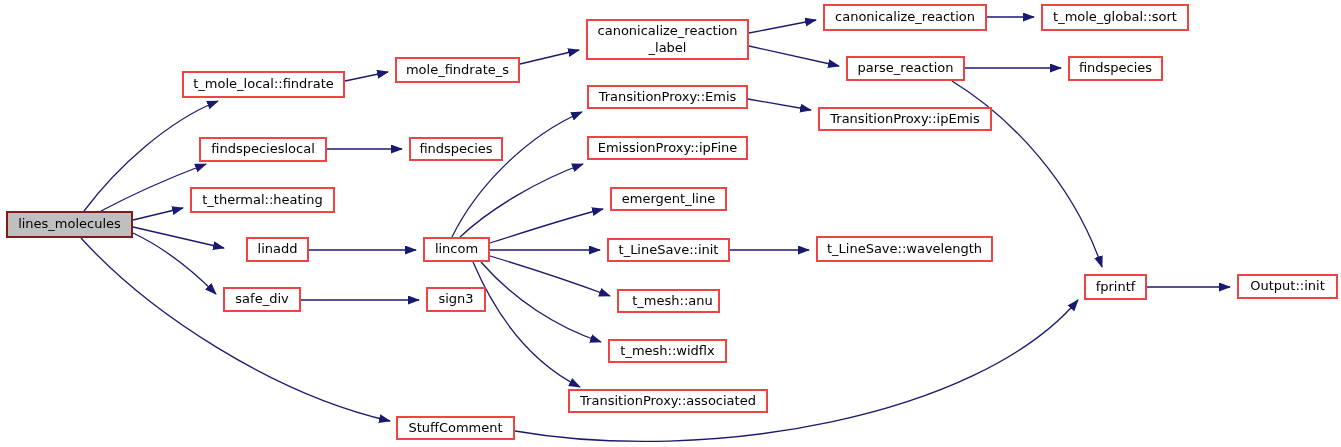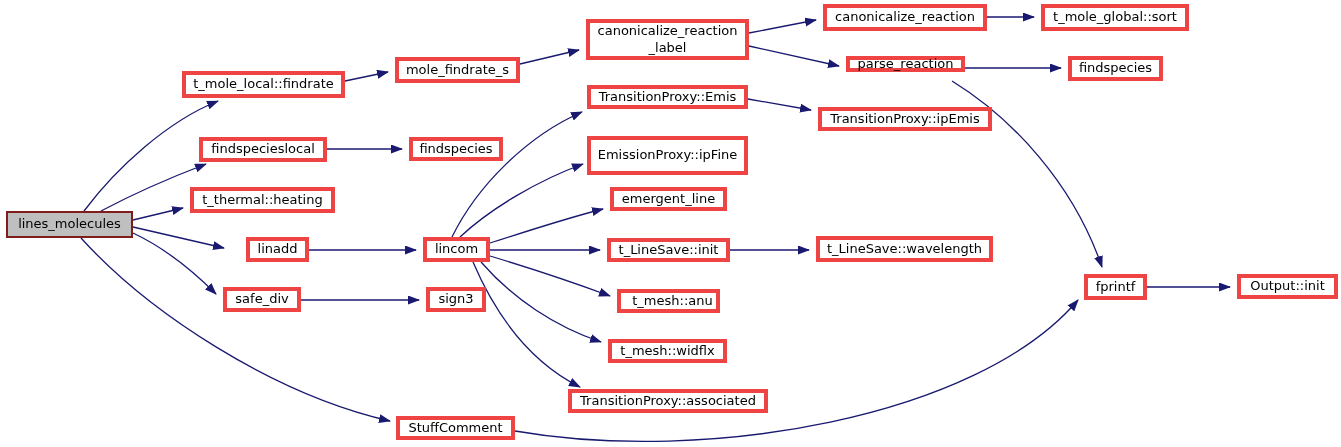--- a/index.html
+++ b/index.html
@@ -9,21 +9,21 @@
     background:#ffffff;
     font-family:"DejaVu Sans","Liberation Sans",sans-serif;
     overflow:hidden;
   }
   .edges{position:absolute;left:0;top:0;}
   .node{
     position:absolute;
     display:flex;align-items:center;justify-content:center;
     box-sizing:border-box;
     background:#ffffff;
-    border:4px solid #ef4444;
+    border:2px solid #ef4444;
     color:#000000;
     font-size:13px;
     line-height:1.3;
     text-align:center;
     white-space:pre-line;
     cursor:pointer;
     z-index:2;
   }
   .node.root{
     background:#bfbfbf;
@@ -72,28 +72,28 @@
     </g>
   </svg>
 
   <div class="node root" style="left:6px;top:211px;width:127px;height:27px;">lines_molecules</div>
   <div class="node" style="left:182px;top:71px;width:163px;height:27px;">t_mole_local::findrate</div>
   <div class="node" style="left:395px;top:57px;width:125px;height:26px;">mole_findrate_s</div>
   <div class="node" style="left:586px;top:19px;width:163px;height:41px;">canonicalize_reaction
 _label</div>
   <div class="node" style="left:823px;top:4px;width:164px;height:27px;">canonicalize_reaction</div>
   <div class="node" style="left:1041px;top:4px;width:148px;height:27px;">t_mole_global::sort</div>
-  <div class="node" style="left:846px;top:56px;width:119px;height:16px;">parse_reaction</div>
+  <div class="node" style="left:846px;top:56px;width:119px;height:25px;">parse_reaction</div>
   <div class="node" style="left:1068px;top:56px;width:95px;height:25px;">findspecies</div>
   <div class="node" style="left:199px;top:137px;width:128px;height:25px;">findspecieslocal</div>
   <div class="node" style="left:409px;top:137px;width:94px;height:24px;">findspecies</div>
   <div class="node" style="left:190px;top:187px;width:145px;height:26px;">t_thermal::heating</div>
   <div class="node" style="left:587px;top:85px;width:161px;height:24px;">TransitionProxy::Emis</div>
   <div class="node" style="left:818px;top:107px;width:174px;height:24px;">TransitionProxy::ipEmis</div>
-  <div class="node" style="left:587px;top:136px;width:161px;height:39px;">EmissionProxy::ipFine</div>
+  <div class="node" style="left:587px;top:136px;width:161px;height:24px;">EmissionProxy::ipFine</div>
   <div class="node" style="left:610px;top:187px;width:117px;height:24px;">emergent_line</div>
   <div class="node" style="left:231px;top:237px;width:63px;height:25px;margin-left:15px;">linadd</div>
   <div class="node" style="left:423px;top:237px;width:67px;height:25px;">lincom</div>
   <div class="node" style="left:607px;top:238px;width:123px;height:24px;">t_LineSave::init</div>
   <div class="node" style="left:816px;top:236px;width:177px;height:26px;">t_LineSave::wavelength</div>
   <div class="node" style="left:617px;top:289px;width:103px;height:24px;padding-left:8px;">t_mesh::anu</div>
   <div class="node" style="left:608px;top:339px;width:119px;height:24px;">t_mesh::widflx</div>
   <div class="node" style="left:568px;top:389px;width:200px;height:24px;">TransitionProxy::associated</div>
   <div class="node" style="left:223px;top:287px;width:78px;height:25px;">safe_div</div>
   <div class="node" style="left:426px;top:287px;width:60px;height:25px;">sign3</div>

